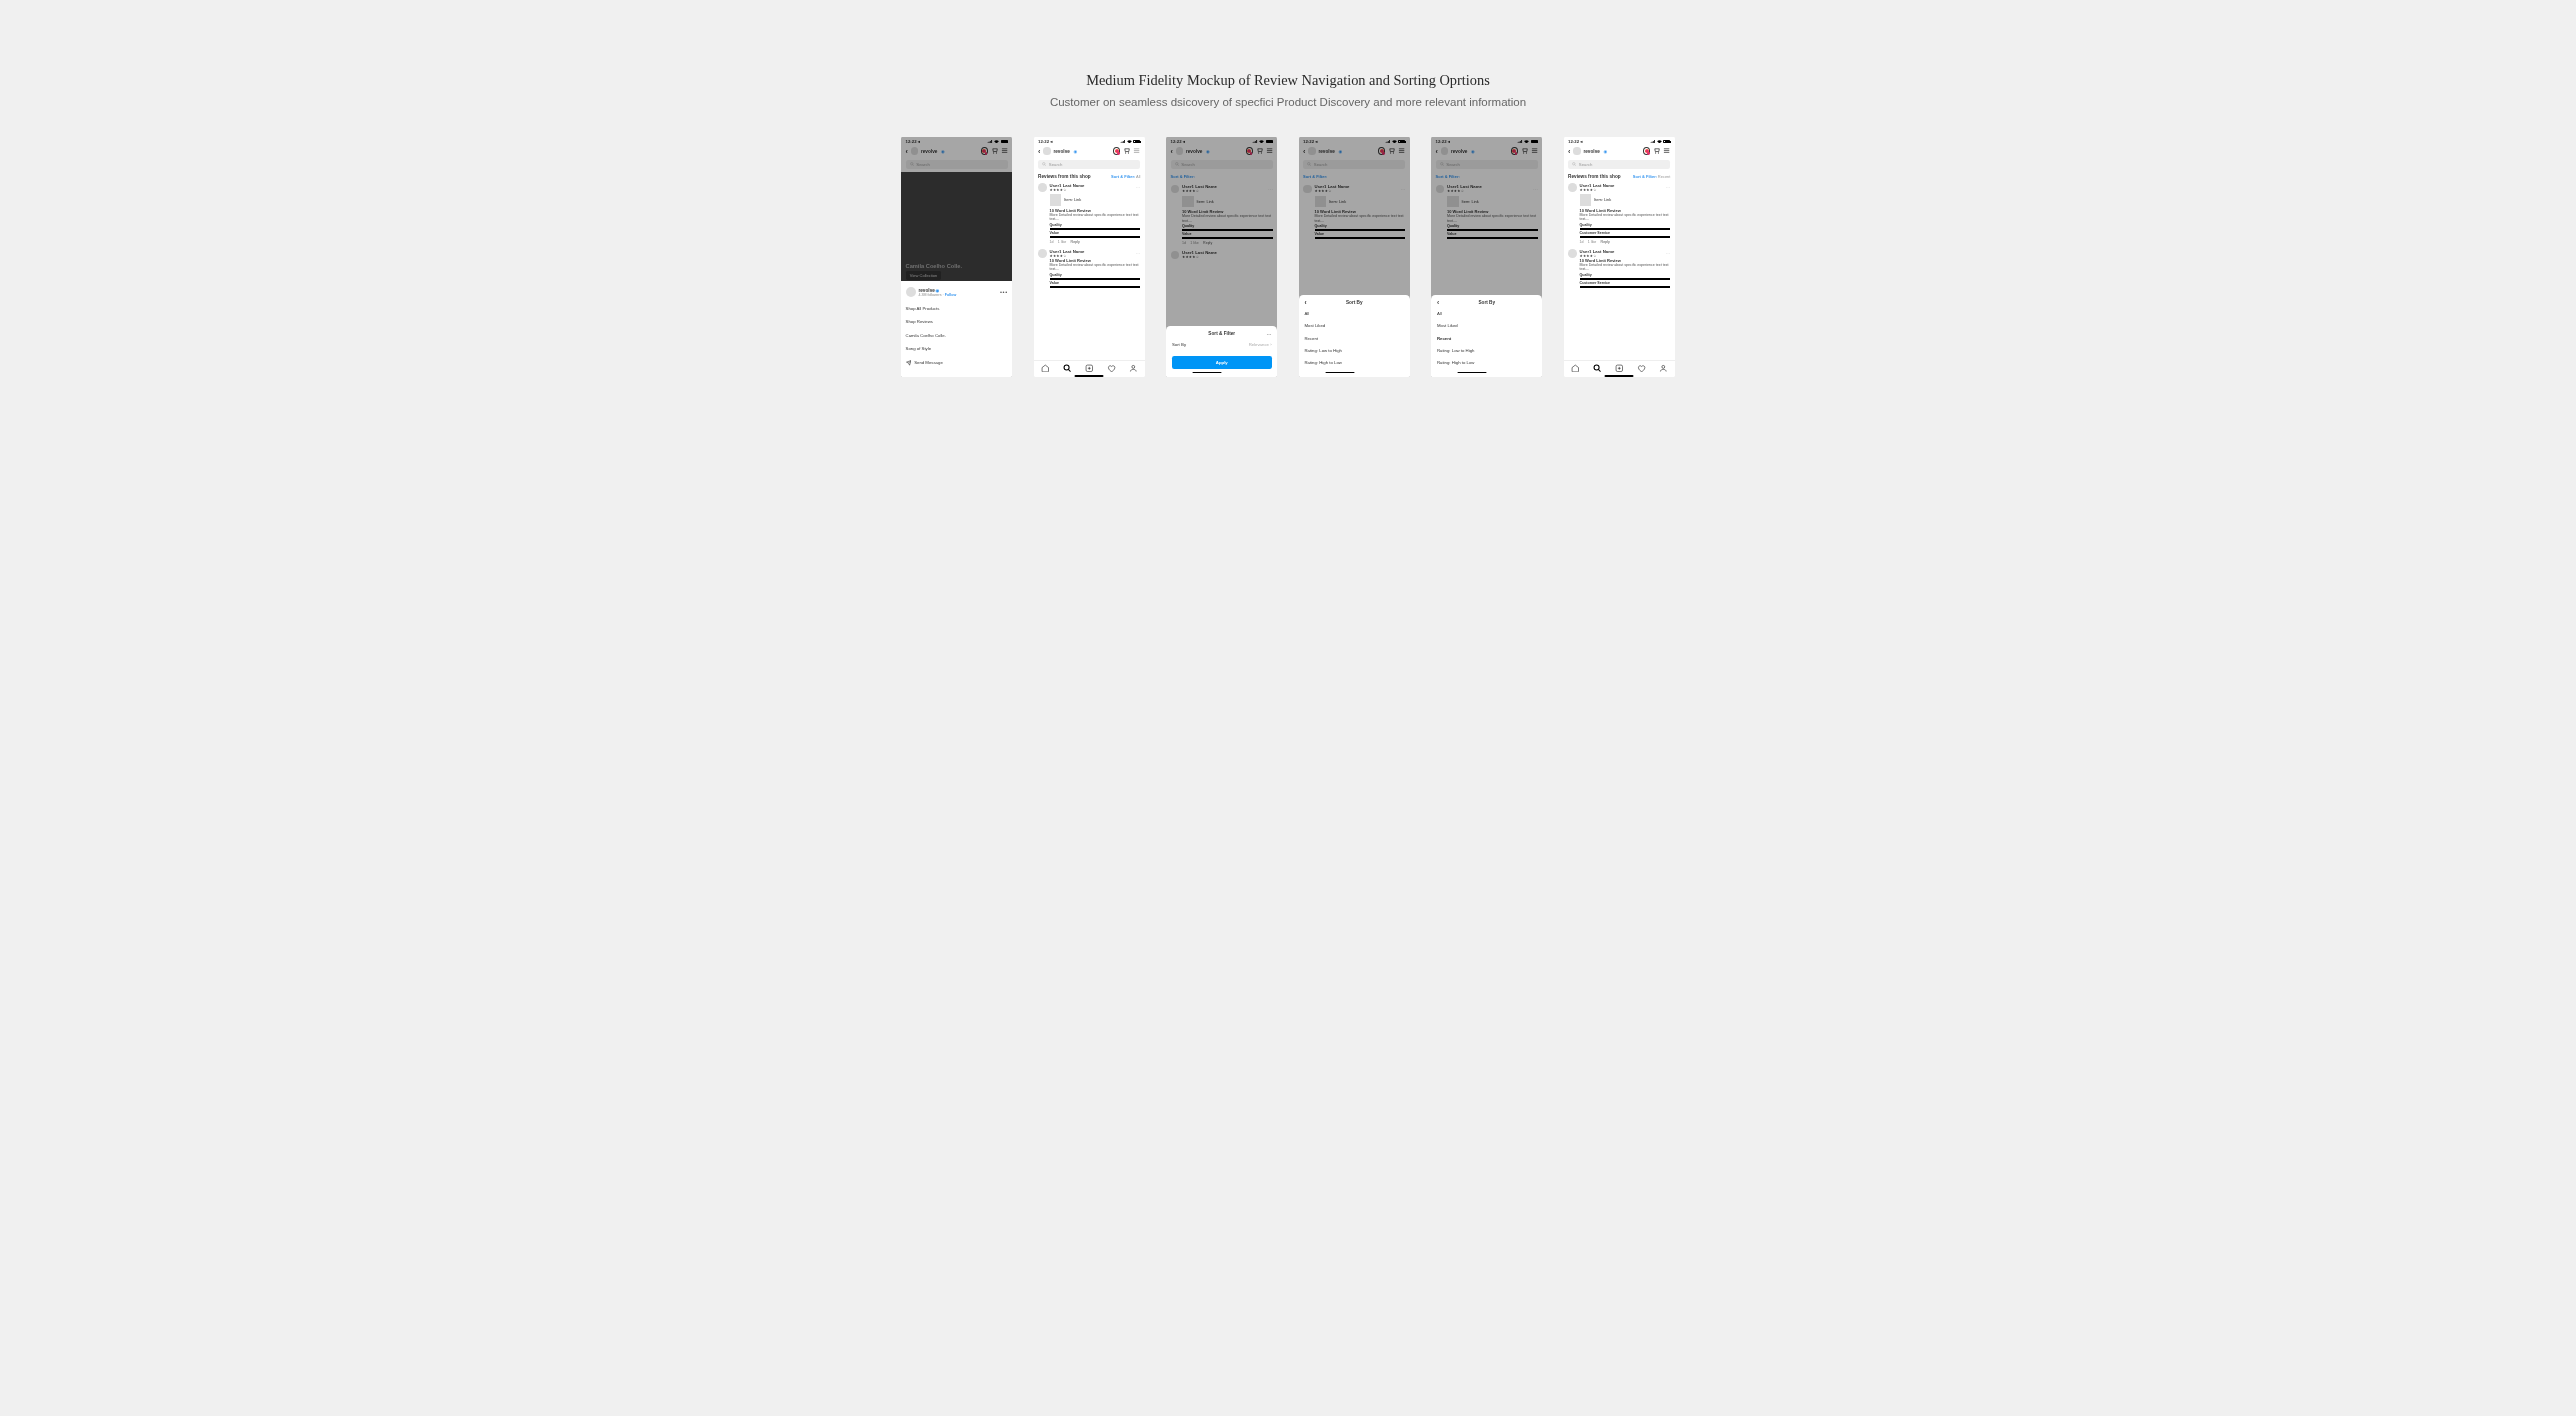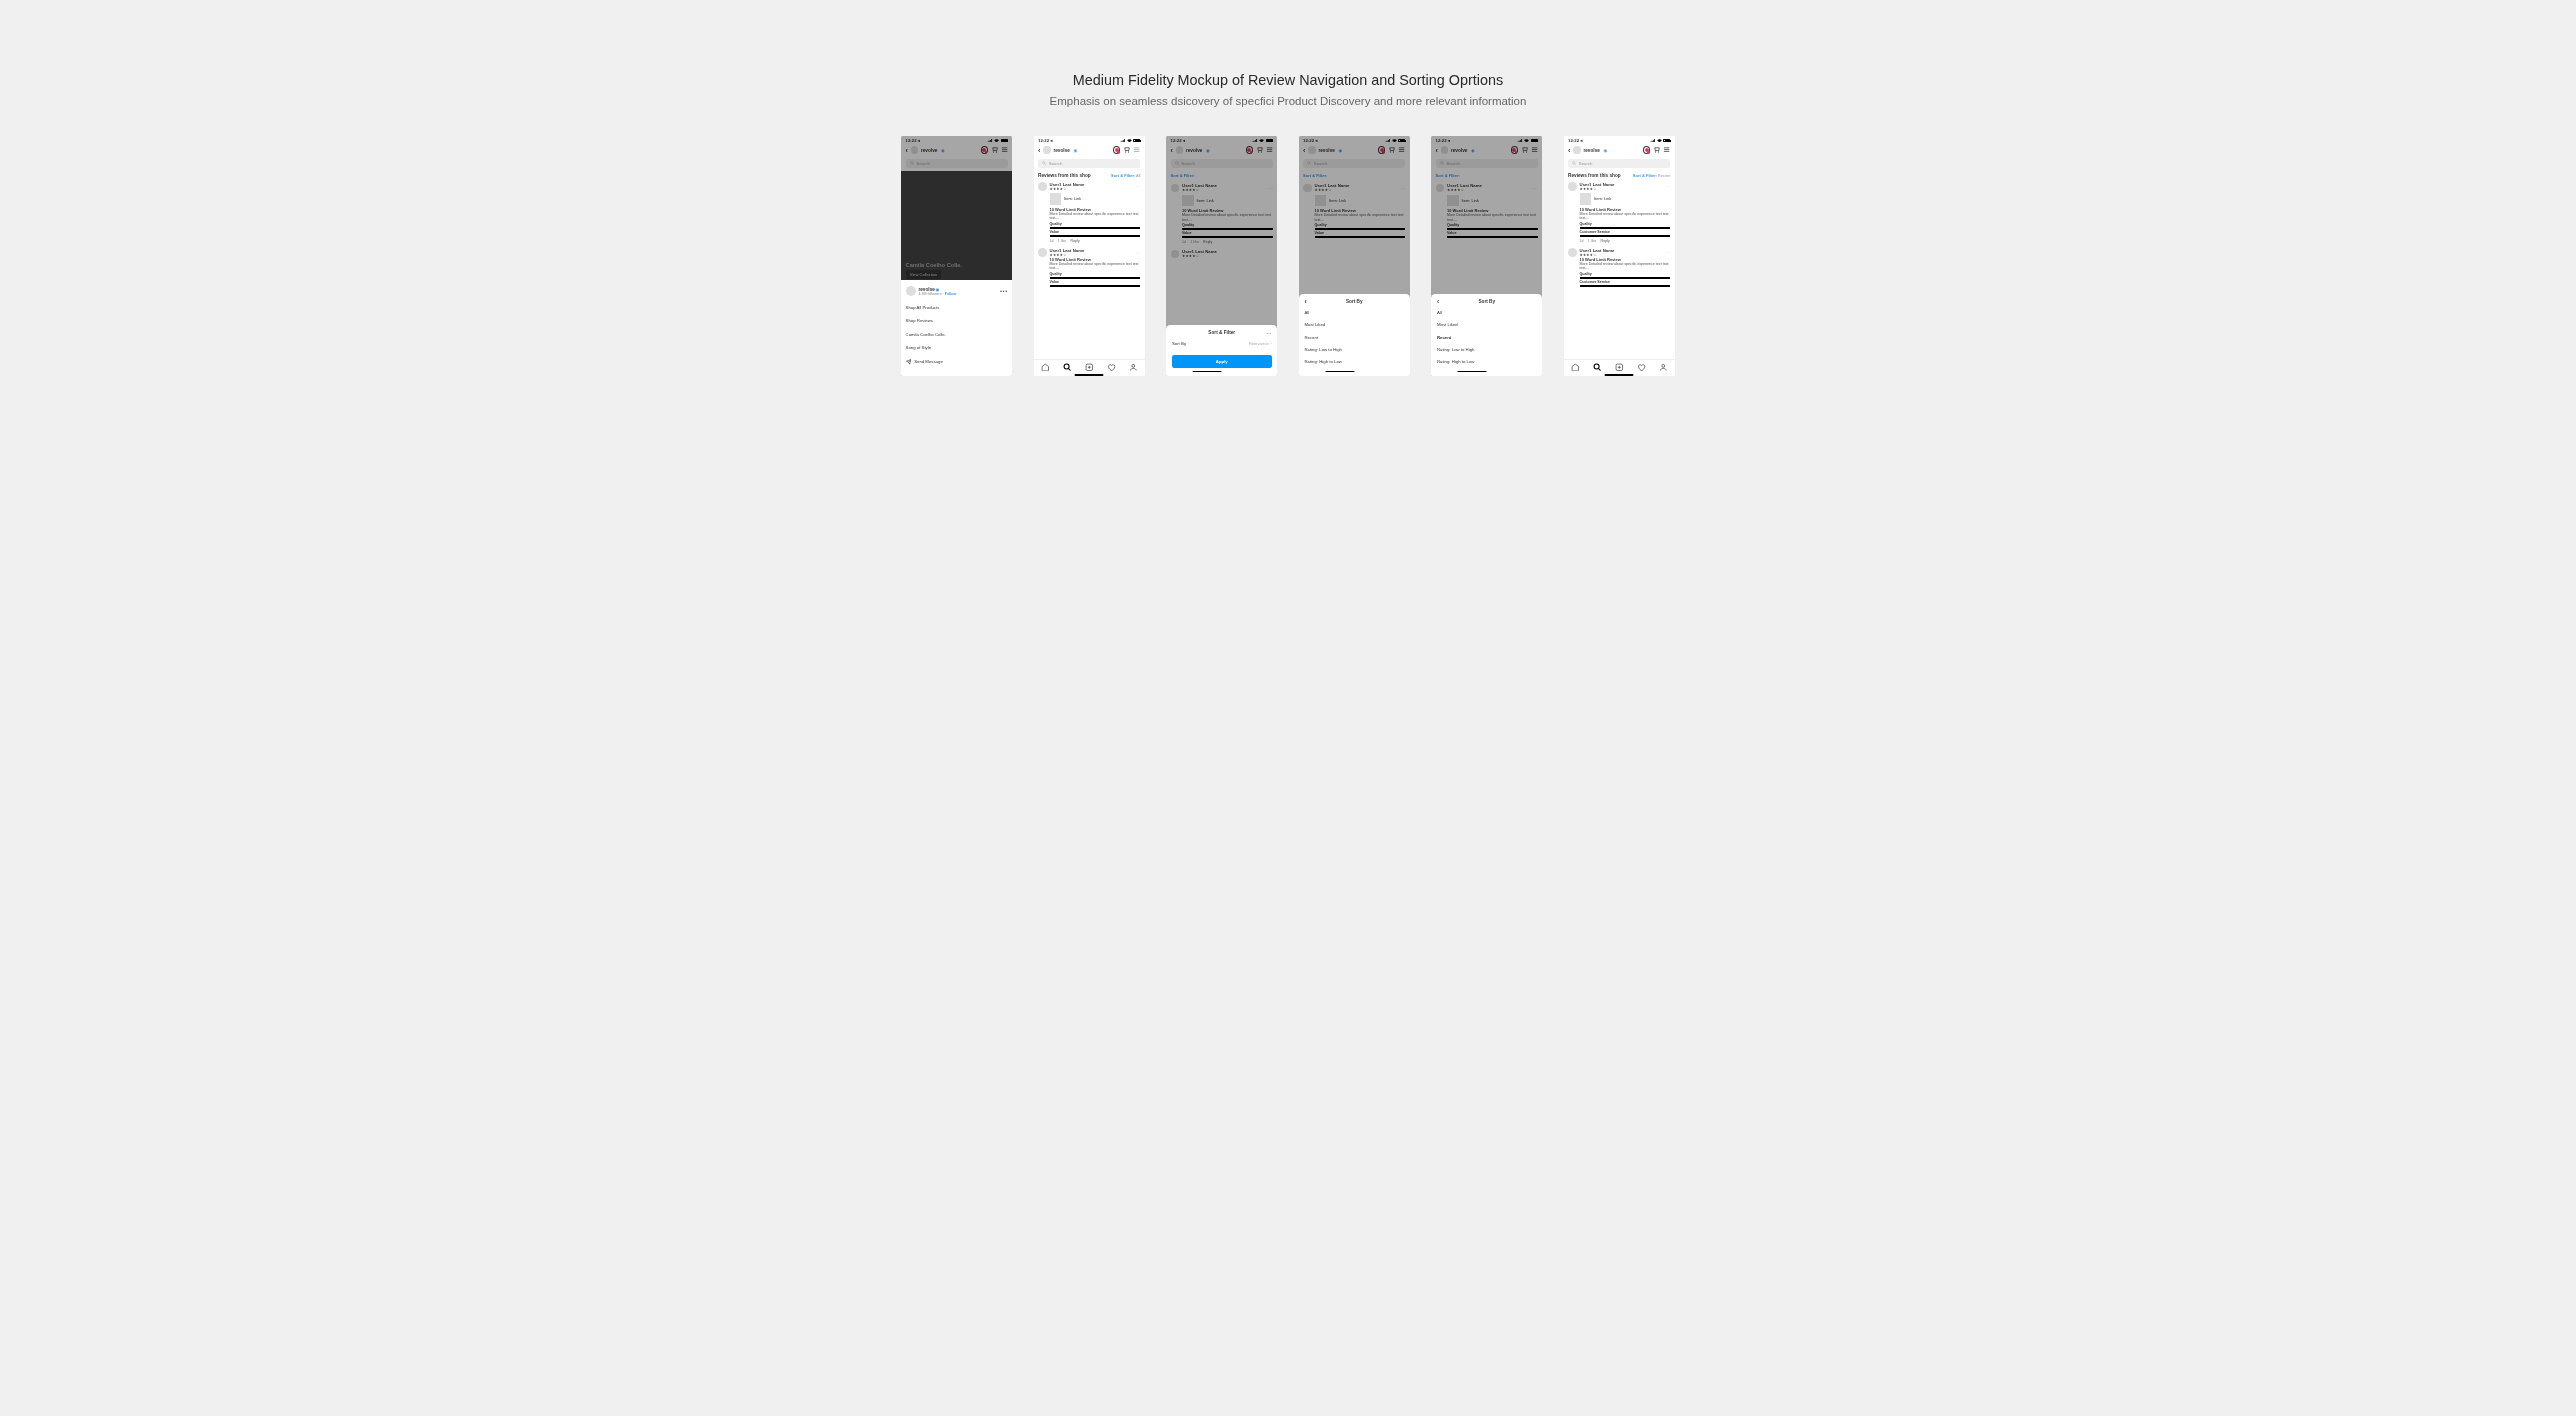--- a/index.html
+++ b/index.html
@@ -3,21 +3,21 @@
 <meta charset="utf-8">
 <style>
   * { box-sizing: border-box; margin: 0; padding: 0; }
   body {
     background: #f0f0f0;
     font-family: -apple-system, BlinkMacSystemFont, "Segoe UI", Helvetica, Arial, sans-serif;
     color: #333;
     padding: 29px 0 57px;
   }
   .header-block { text-align: center; margin-top: 43px; margin-bottom: 29px; }
-  .header-title { font-size: 14.4px; font-weight: 400; color: #2a2a2a; margin-bottom: 7.2px; }
+  .header-title { font-size: 14.4px; font-weight: 400; color: #2a2a2a; margin-bottom: 7.2px; font-family: Liberation Serif, serif; }
   .header-sub { font-size: 11.5px; font-weight: 300; color: #666; }
   .screens {
     display: flex;
     justify-content: center;
     gap: 21.5px;
     margin-top: 14.4px;
   }
   .phone {
     width: 111px;
     height: 240px;
@@ -155,21 +155,21 @@
   
   .eye-circle { width:8px; height:8px; border-radius:50%; border: 0.7px solid #333; position:relative; display:flex; align-items:center; justify-content:center; }
   .eye-circle::before { content:''; position:absolute; width:3.6px; height:3.6px; border-radius:50%; background: radial-gradient(circle, #e1306c 30%, #fd5949 60%, #fccc63 100%); }
   .eye-circle::after { content:''; position:absolute; right:-0.7px; bottom:-0.7px; width:2.9px; height:2.9px; background:#e1306c; border-radius:50%; }
 </style>
 </head>
 <body>
 
 <div class="header-block">
   <div class="header-title">Medium Fidelity Mockup of Review Navigation and Sorting Oprtions</div>
-  <div class="header-sub">Emphasis on seamless dsicovery of specfici Product Discovery and more relevant information</div>
+  <div class="header-sub">Customer on seamless dsicovery of specfici Product Discovery and more relevant information</div>
 </div>
 
 <div class="screens">
 
   <div class="phone overlayed">
     <div class="status-bar">
       <span>12:22 ◂</span>
       <div class="status-right">
         <svg class="sig" viewBox="0 0 12 8">
             <path d="M0 6h2v2H0zM3 4h2v4H3zM6 2h2v6H6zM9 0h2v8H9z" fill="#000"></path>

